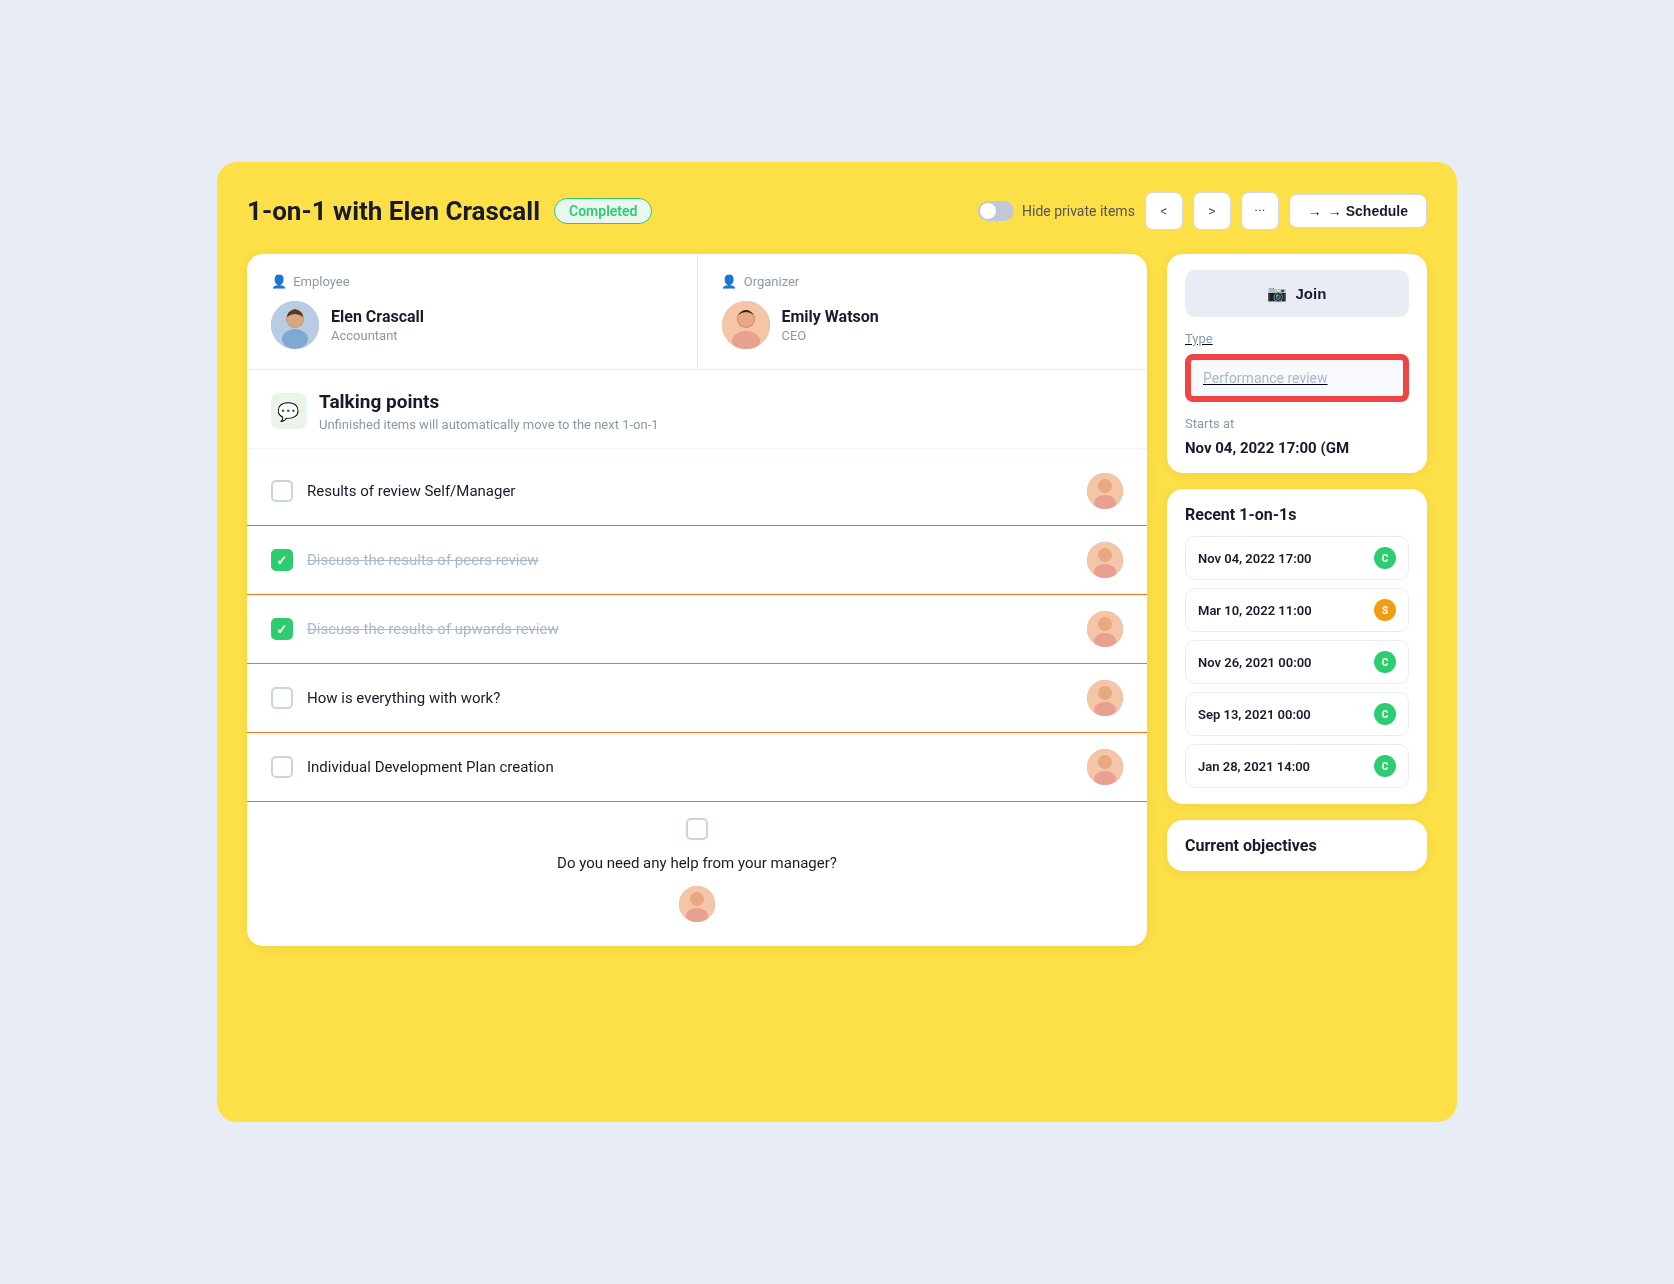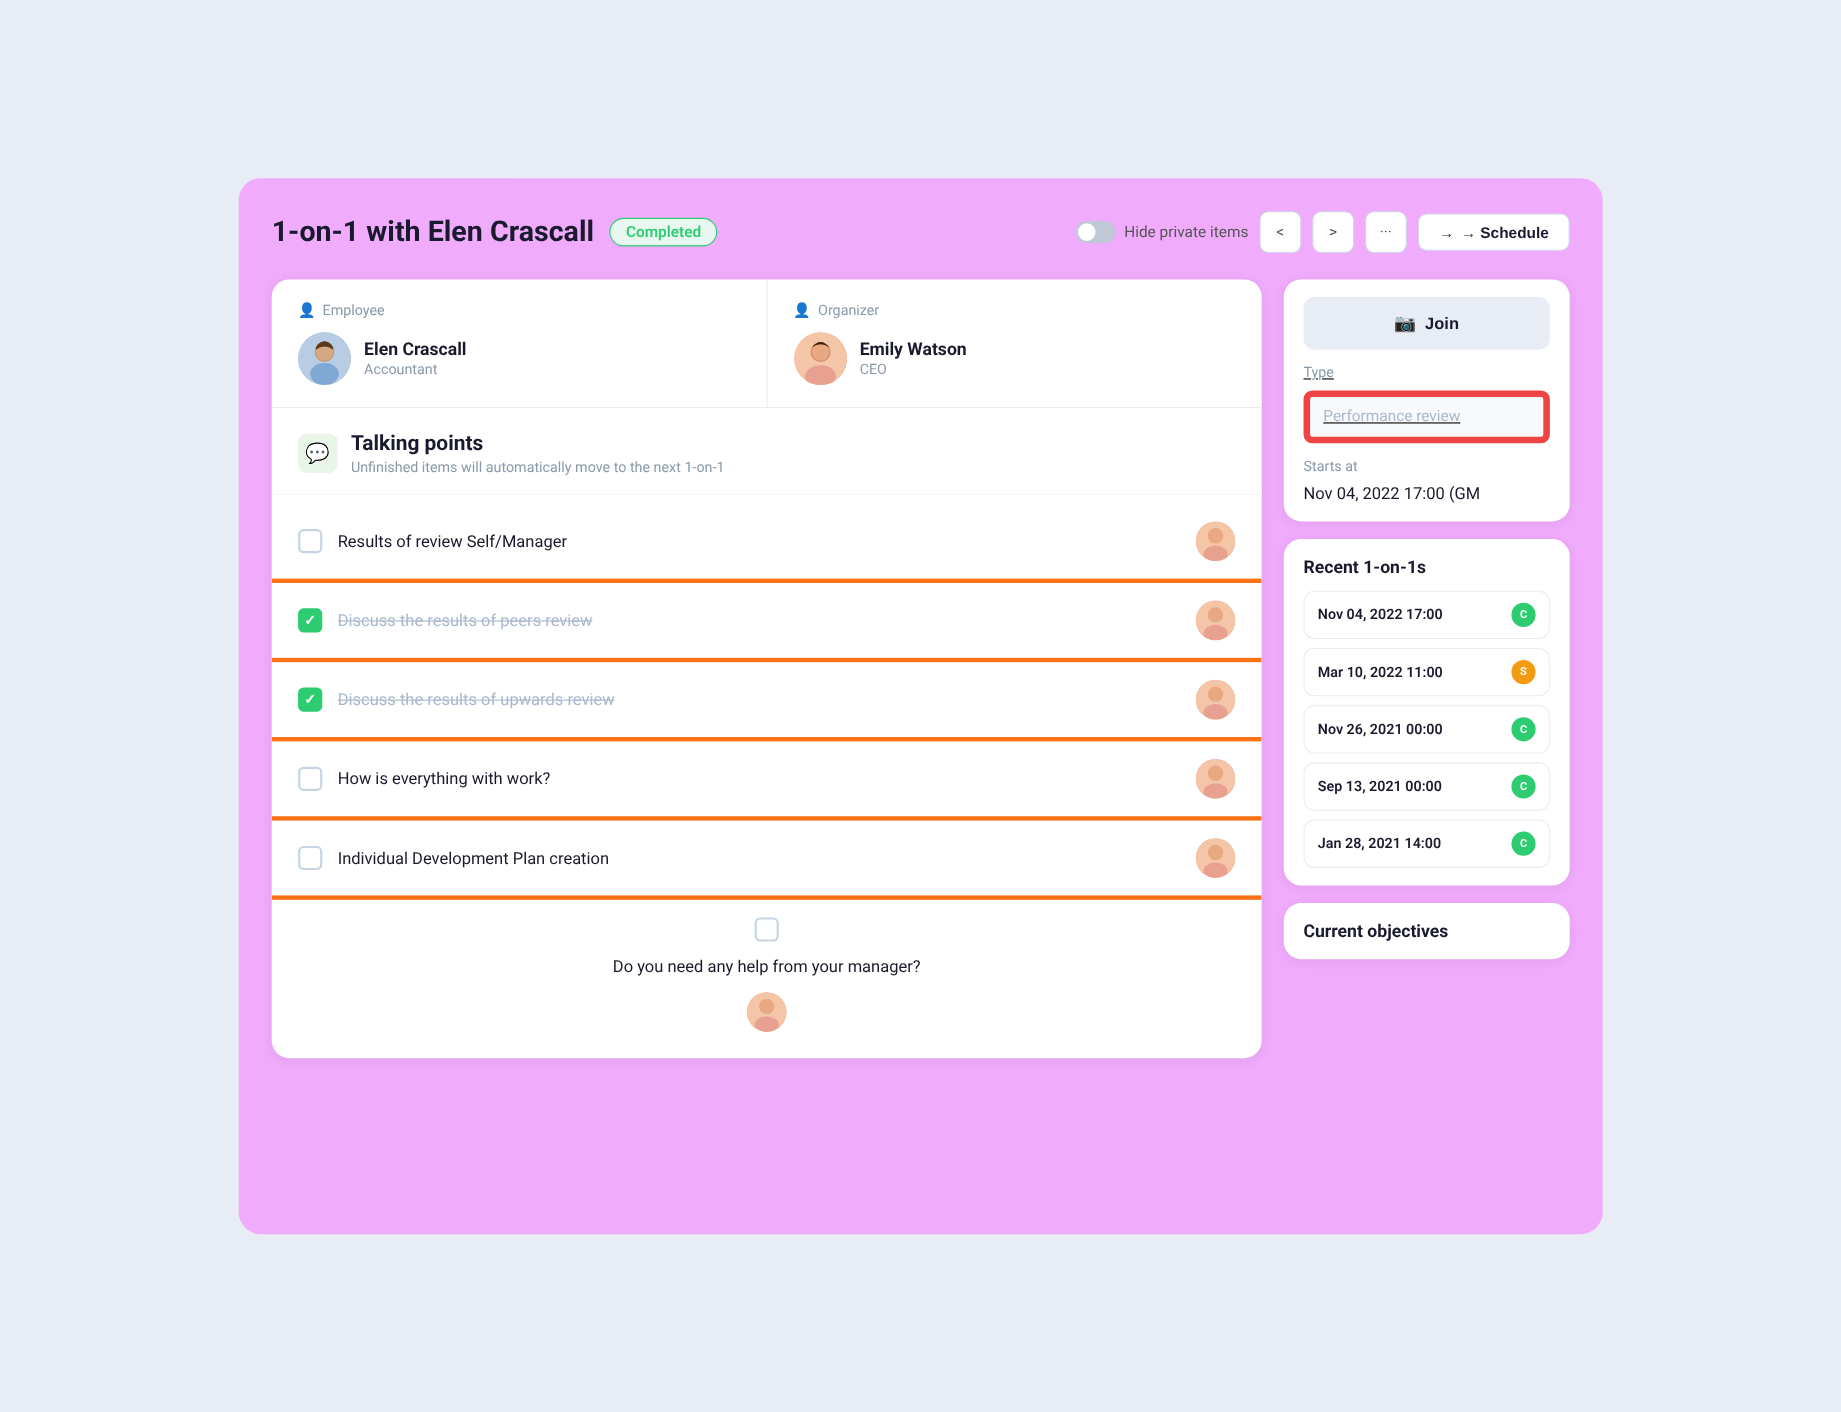--- a/index.html
+++ b/index.html
@@ -7,21 +7,21 @@
       background: #e8edf5;
       font-family: -apple-system, BlinkMacSystemFont, 'Segoe UI', Roboto, sans-serif;
       display: flex;
       justify-content: center;
       align-items: center;
       min-height: 100vh;
       padding: 20px;
     }
 
     .app-container {
-      background: #f0abfc;
+      background: #fde047;
       border-radius: 20px;
       width: 1240px;
       min-height: 960px;
       padding: 30px 30px 30px 30px;
       position: relative;
       overflow: hidden;
     }
 
     
     .header {
@@ -239,21 +239,21 @@
 
     
     .agenda-list {
       padding: 8px 0;
     }
 
     .agenda-item {
       display: flex;
       align-items: center;
       padding: 16px 24px;
-      border-bottom: 4px solid #f97316;
+      border-bottom: 1px solid #f97316;
       gap: 14px;
     }
 
     .agenda-item:last-child { border-bottom: none; flex-direction: column; }
 
     .checkbox {
       width: 22px;
       height: 22px;
       border: 2px solid #c8d4e4;
       border-radius: 5px;
@@ -344,21 +344,21 @@
       background: #f8f9fc;
       border-radius: 8px;
       padding: 10px 12px;
       border: 6px solid #ef4444;
     }
 
     .starts-section { margin-top: 14px; }
 
     .starts-value {
       font-size: 15px;
-      font-weight: 400;
+      font-weight: 700;
       color: #1a1a2e;
     }
 
     .recent-header {
       font-size: 16px;
       font-weight: 700;
       color: #1a1a2e;
       margin-bottom: 12px;
     }
 

